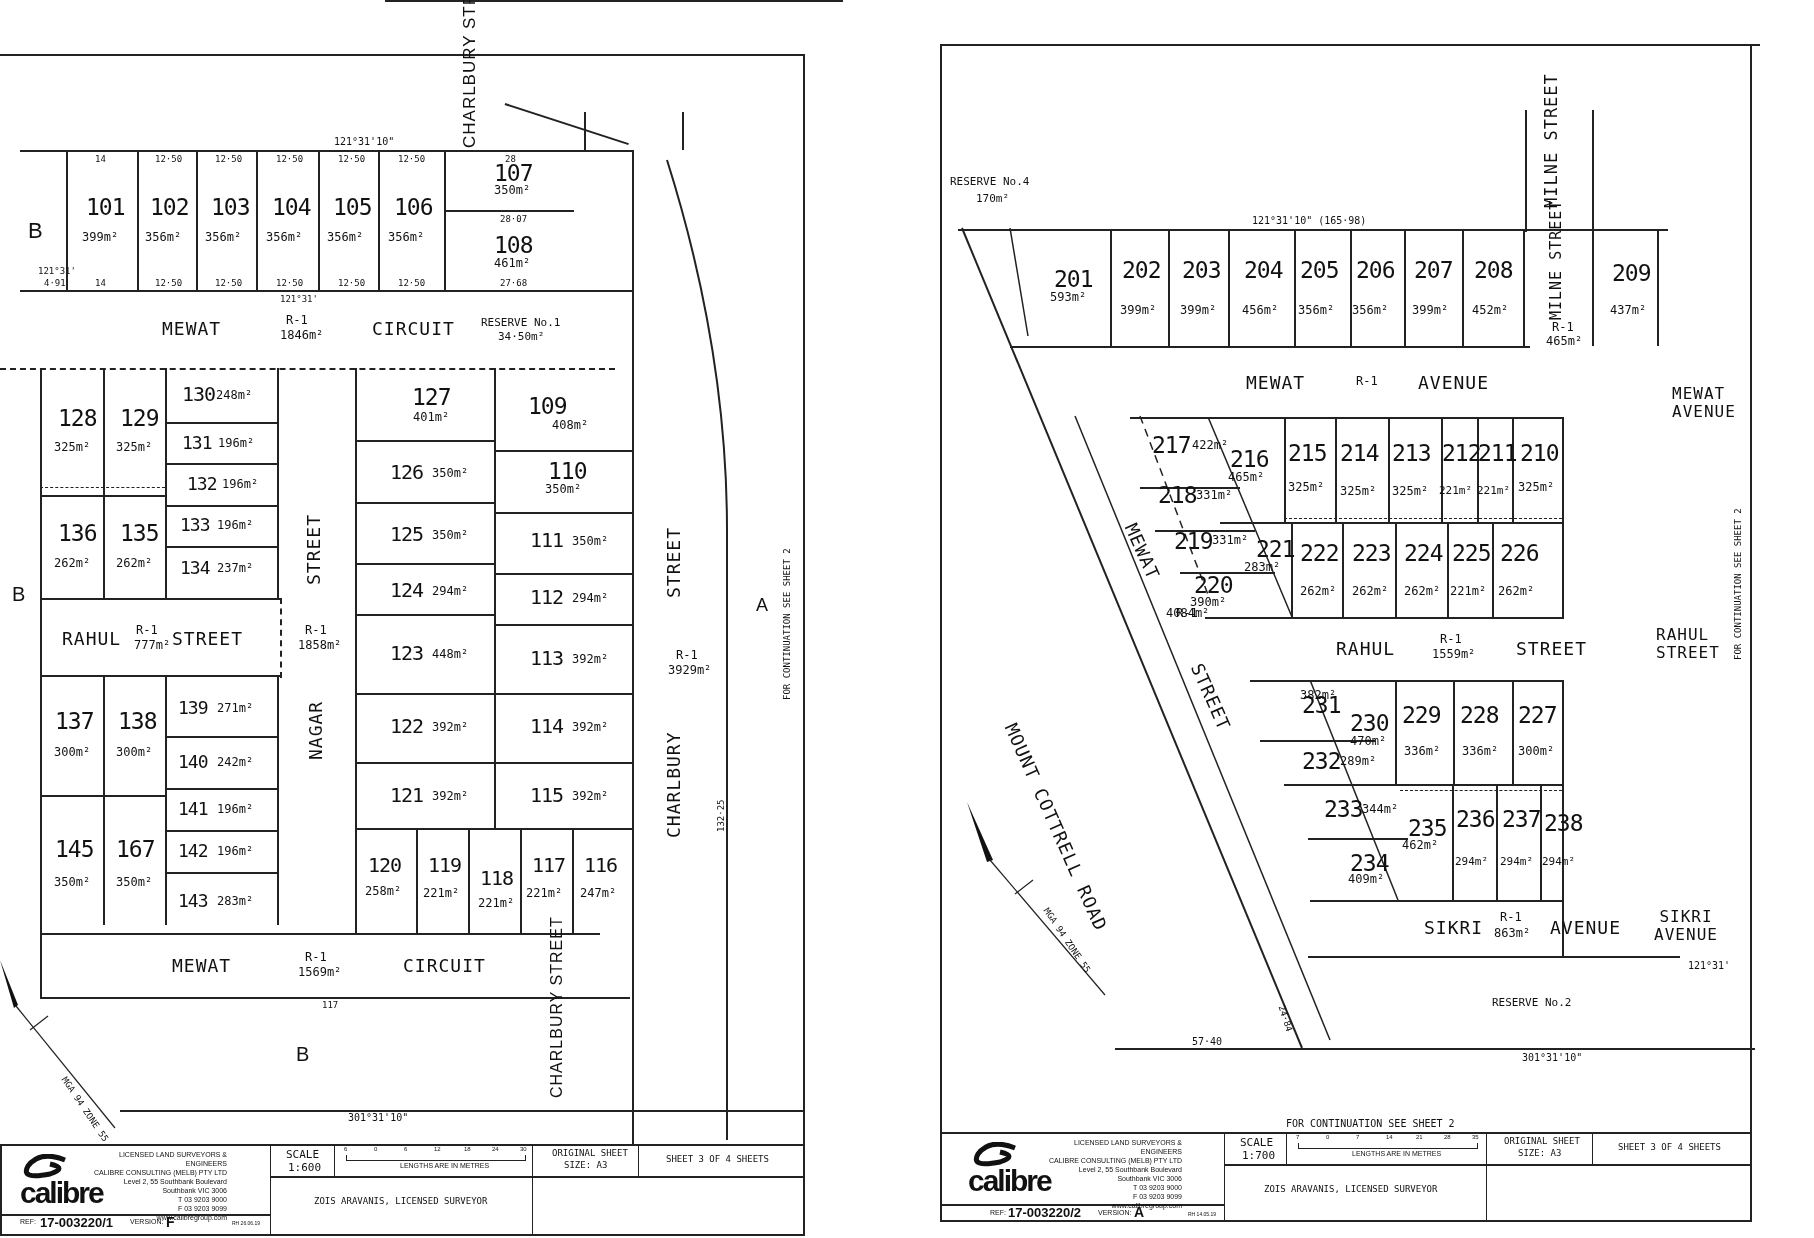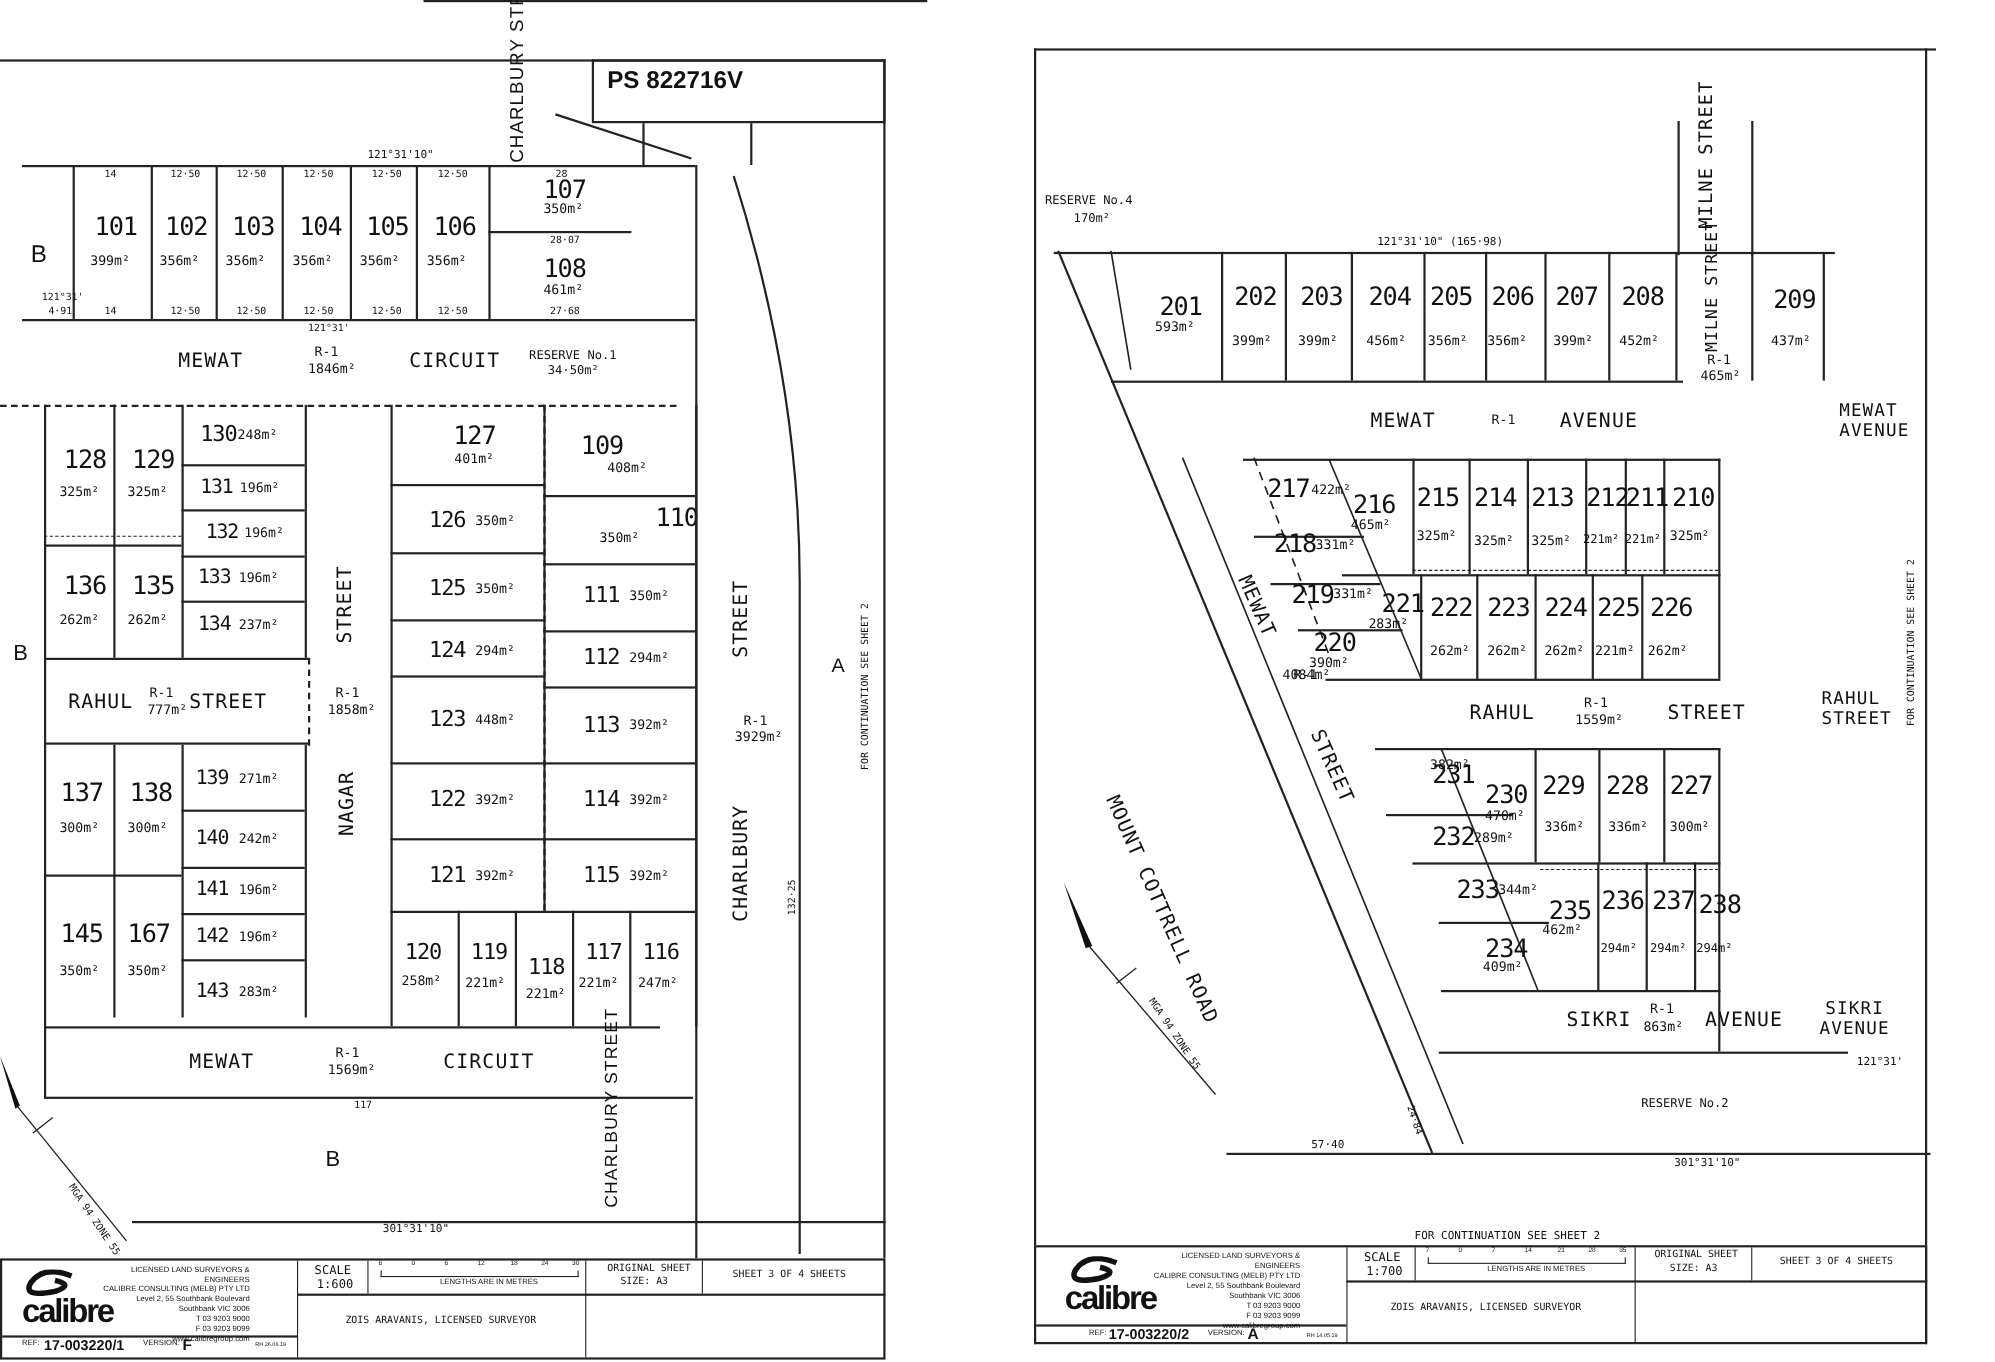--- a/index.html
+++ b/index.html
@@ -25,23 +25,20 @@
 </style>
 </head>
 <body>
 
 <div class="sheetA">
 
   <div class="ln" style="left:385px;top:0;width:458px;height:2px;"></div>
   <div class="ln" style="left:0;top:54px;width:805px;height:2px;"></div>
   <div class="ln" style="left:803px;top:54px;width:2px;height:1090px;"></div>
 
-  <div class="box" style="left:538px;top:54px;width:267px;height:58px;">
-    <span class="plan" style="left:12px;top:4px;">PS 822716V</span>
-  </div>
   <div class="ln" style="left:584px;top:112px;width:1.5px;height:38px;"></div>
   <div class="ln" style="left:682px;top:112px;width:1.5px;height:38px;"></div>
 
   <div class="road vt" style="left:460px;top:148px;font-size:17px;line-height:19px;font-family:'Liberation Sans',sans-serif;">CHARLBURY STREET</div>
   <div class="ln" style="left:505px;top:103px;width:130px;height:1.5px;transform:rotate(18deg);transform-origin:left;"></div>
 
   <span class="dim" style="left:334px;top:136px;font-size:10px;">121°31'10"</span>
 
   <div class="ln" style="left:20px;top:150px;width:612px;height:2px;"></div>
   <div class="ln" style="left:20px;top:290px;width:612px;height:2px;"></div>
@@ -204,21 +201,21 @@
   <span class="area" style="left:432px;top:584px;">294m²</span>
   <span class="lotnum" style="left:390px;top:641px;font-size:20px;">123</span>
   <span class="area" style="left:432px;top:647px;">448m²</span>
   <span class="lotnum" style="left:390px;top:714px;font-size:20px;">122</span>
   <span class="area" style="left:432px;top:720px;">392m²</span>
   <span class="lotnum" style="left:390px;top:783px;font-size:20px;">121</span>
   <span class="area" style="left:432px;top:789px;">392m²</span>
 
   <span class="lotnum" style="left:528px;top:393px;">109</span>
   <span class="area" style="left:552px;top:418px;">408m²</span>
-  <span class="lotnum" style="left:548px;top:458px;margin-left:48px;">110</span>
+  <span class="lotnum" style="left:548px;top:458px;">110</span>
   <span class="area" style="left:545px;top:482px;">350m²</span>
   <span class="lotnum" style="left:530px;top:528px;font-size:20px;">111</span>
   <span class="area" style="left:572px;top:534px;">350m²</span>
   <span class="lotnum" style="left:530px;top:585px;font-size:20px;">112</span>
   <span class="area" style="left:572px;top:591px;">294m²</span>
   <span class="lotnum" style="left:530px;top:646px;font-size:20px;">113</span>
   <span class="area" style="left:572px;top:652px;">392m²</span>
   <span class="lotnum" style="left:530px;top:714px;font-size:20px;">114</span>
   <span class="area" style="left:572px;top:720px;">392m²</span>
   <span class="lotnum" style="left:530px;top:783px;font-size:20px;">115</span>
@@ -359,21 +356,21 @@
   <span class="area" style="left:542px;top:303px;">452m²</span>
   <span class="road vt" style="left:618px;top:320px;font-size:15px;line-height:17px;">MILNE STREET</span>
   <span class="area" style="left:622px;top:320px;">R-1</span>
   <span class="area" style="left:616px;top:334px;">465m²</span>
   <span class="lotnum" style="left:682px;top:260px;">209</span>
   <span class="area" style="left:680px;top:303px;">437m²</span>
 
   <span class="road" style="left:316px;top:372px;">MEWAT</span>
   <span class="area" style="left:426px;top:374px;">R-1</span>
   <span class="road" style="left:488px;top:372px;">AVENUE</span>
-  <span class="road" style="left:742px;top:364px;font-size:16px;line-height:18px;width:80px;white-space:normal;">MEWAT AVENUE</span>
+  <span class="road" style="left:742px;top:385px;font-size:16px;line-height:18px;width:80px;white-space:normal;">MEWAT AVENUE</span>
 
   <svg class="abs" style="left:0;top:220px;" width="420" height="830">
     <line x1="32" y1="8" x2="372" y2="828" stroke="#222" stroke-width="2"></line>
     <line x1="80" y1="8" x2="98" y2="116" stroke="#222" stroke-width="1.5"></line>
     <line x1="145" y1="196" x2="400" y2="820" stroke="#222" stroke-width="1.5"></line>
     <line x1="210" y1="196" x2="280" y2="380" stroke="#222" stroke-width="1.5" stroke-dasharray="8 6"></line>
   </svg>
   <span class="road" style="left:90px;top:720px;transform:rotate(66deg);transform-origin:left top;">MOUNT COTTRELL ROAD</span>
   <span class="road" style="left:210px;top:520px;transform:rotate(66deg);transform-origin:left top;">MEWAT</span>
   <span class="road" style="left:276px;top:660px;transform:rotate(66deg);transform-origin:left top;">STREET</span>

